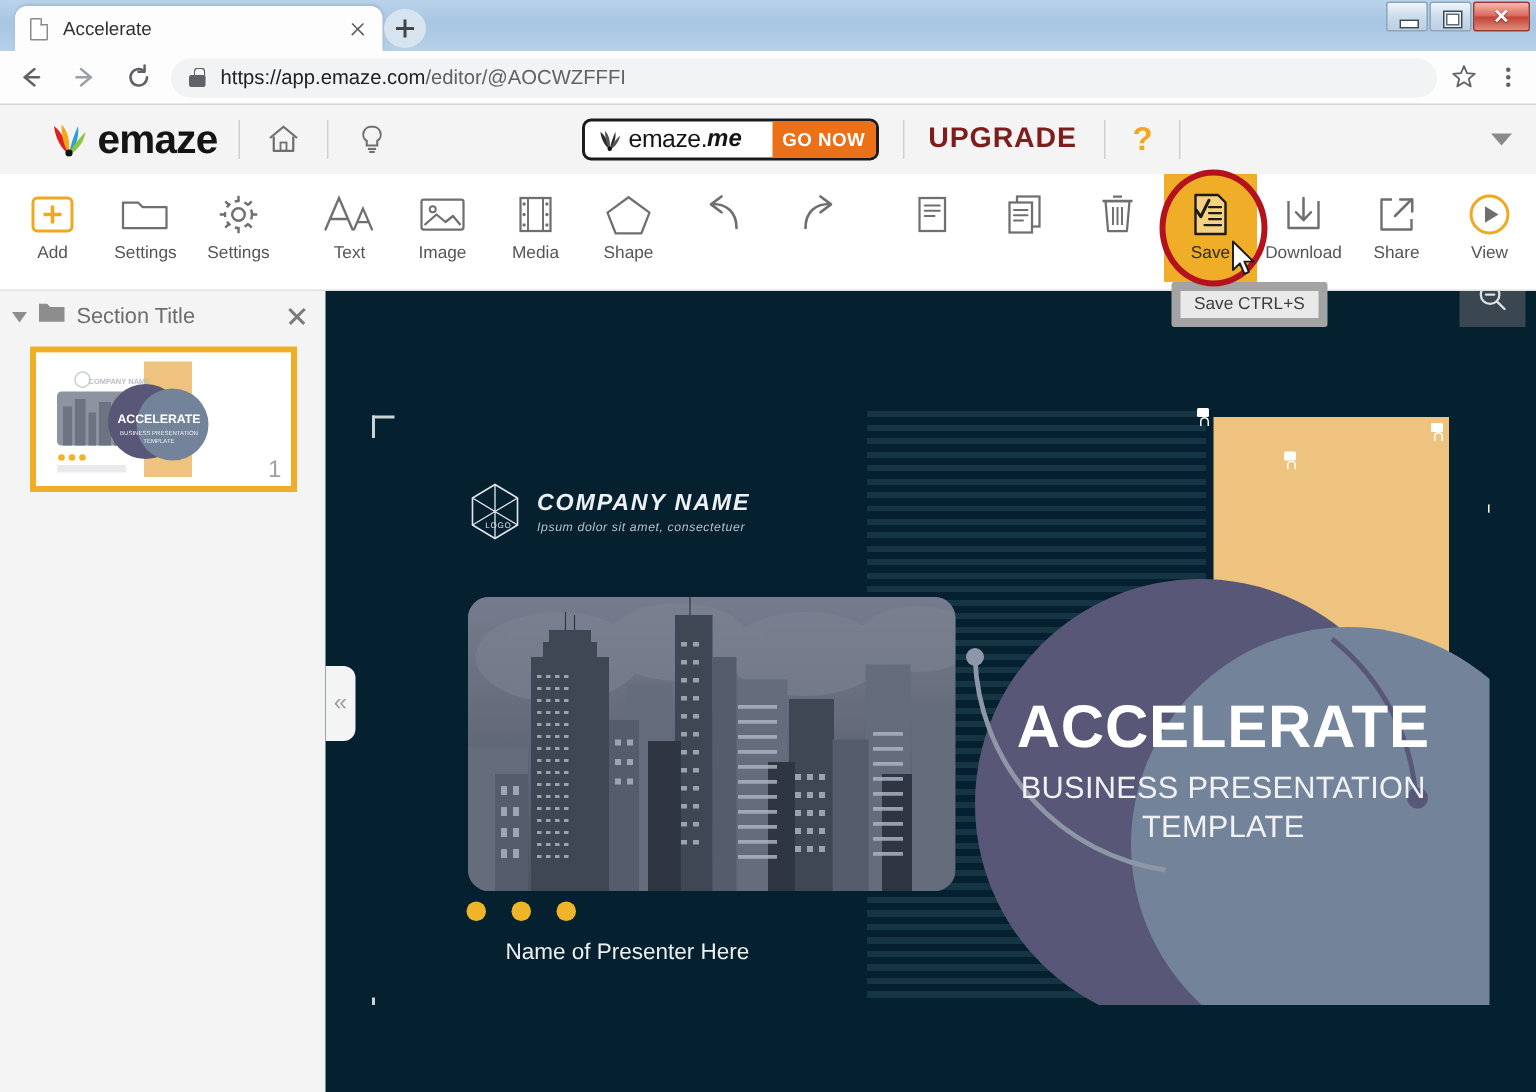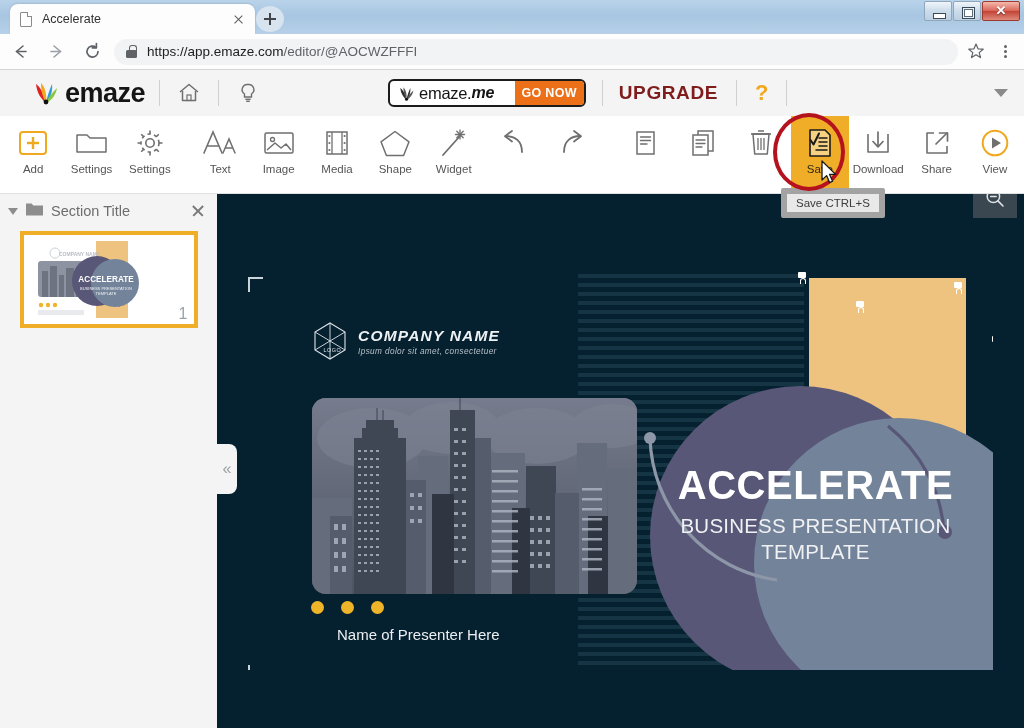--- a/index.html
+++ b/index.html
@@ -468,32 +468,20 @@
 
     <div class="tool">
       <span class="ticon">
         <svg width="34" height="30" viewBox="0 0 34 30">
             <path d="M17 3.5 L31 13.8 L25.6 27.5 L8.4 27.5 L3 13.8 Z" fill="none" stroke="#6f6f6f" stroke-width="1.5" stroke-linejoin="round"></path>
           </svg>
       </span>
       <span class="tlabel">Shape</span>
     </div>
 
-    <div class="tool">
-      <span class="ticon">
-        <svg width="32" height="30" viewBox="0 0 32 30">
-            <line x1="5" y1="27" x2="22" y2="8" stroke="#6f6f6f" stroke-width="1.8" stroke-linecap="round"></line>
-            <line x1="17.5" y1="6.5" x2="26.5" y2="6.5" stroke="#6f6f6f" stroke-width="1.3" stroke-linecap="round"></line>
-            <line x1="22" y1="2" x2="22" y2="11" stroke="#6f6f6f" stroke-width="1.3" stroke-linecap="round"></line>
-            <line x1="18.8" y1="3.3" x2="25.2" y2="9.7" stroke="#6f6f6f" stroke-width="1.3" stroke-linecap="round"></line>
-            <line x1="25.2" y1="3.3" x2="18.8" y2="9.7" stroke="#6f6f6f" stroke-width="1.3" stroke-linecap="round"></line>
-          </svg>
-      </span>
-      <span class="tlabel">Widget</span>
-    </div>
 
     <div class="tool" style="margin-left:2px">
       <span class="ticon">
         <svg width="36" height="30" viewBox="0 0 36 30">
             <path d="M26 24 C26 13 19 8 10 8" fill="none" stroke="#6f6f6f" stroke-width="1.8" stroke-linecap="round"></path>
             <path d="M16 3 L9 8.2 L16 13.5" fill="none" stroke="#6f6f6f" stroke-width="1.8" stroke-linecap="round" stroke-linejoin="round"></path>
           </svg>
       </span>
     </div>
 

